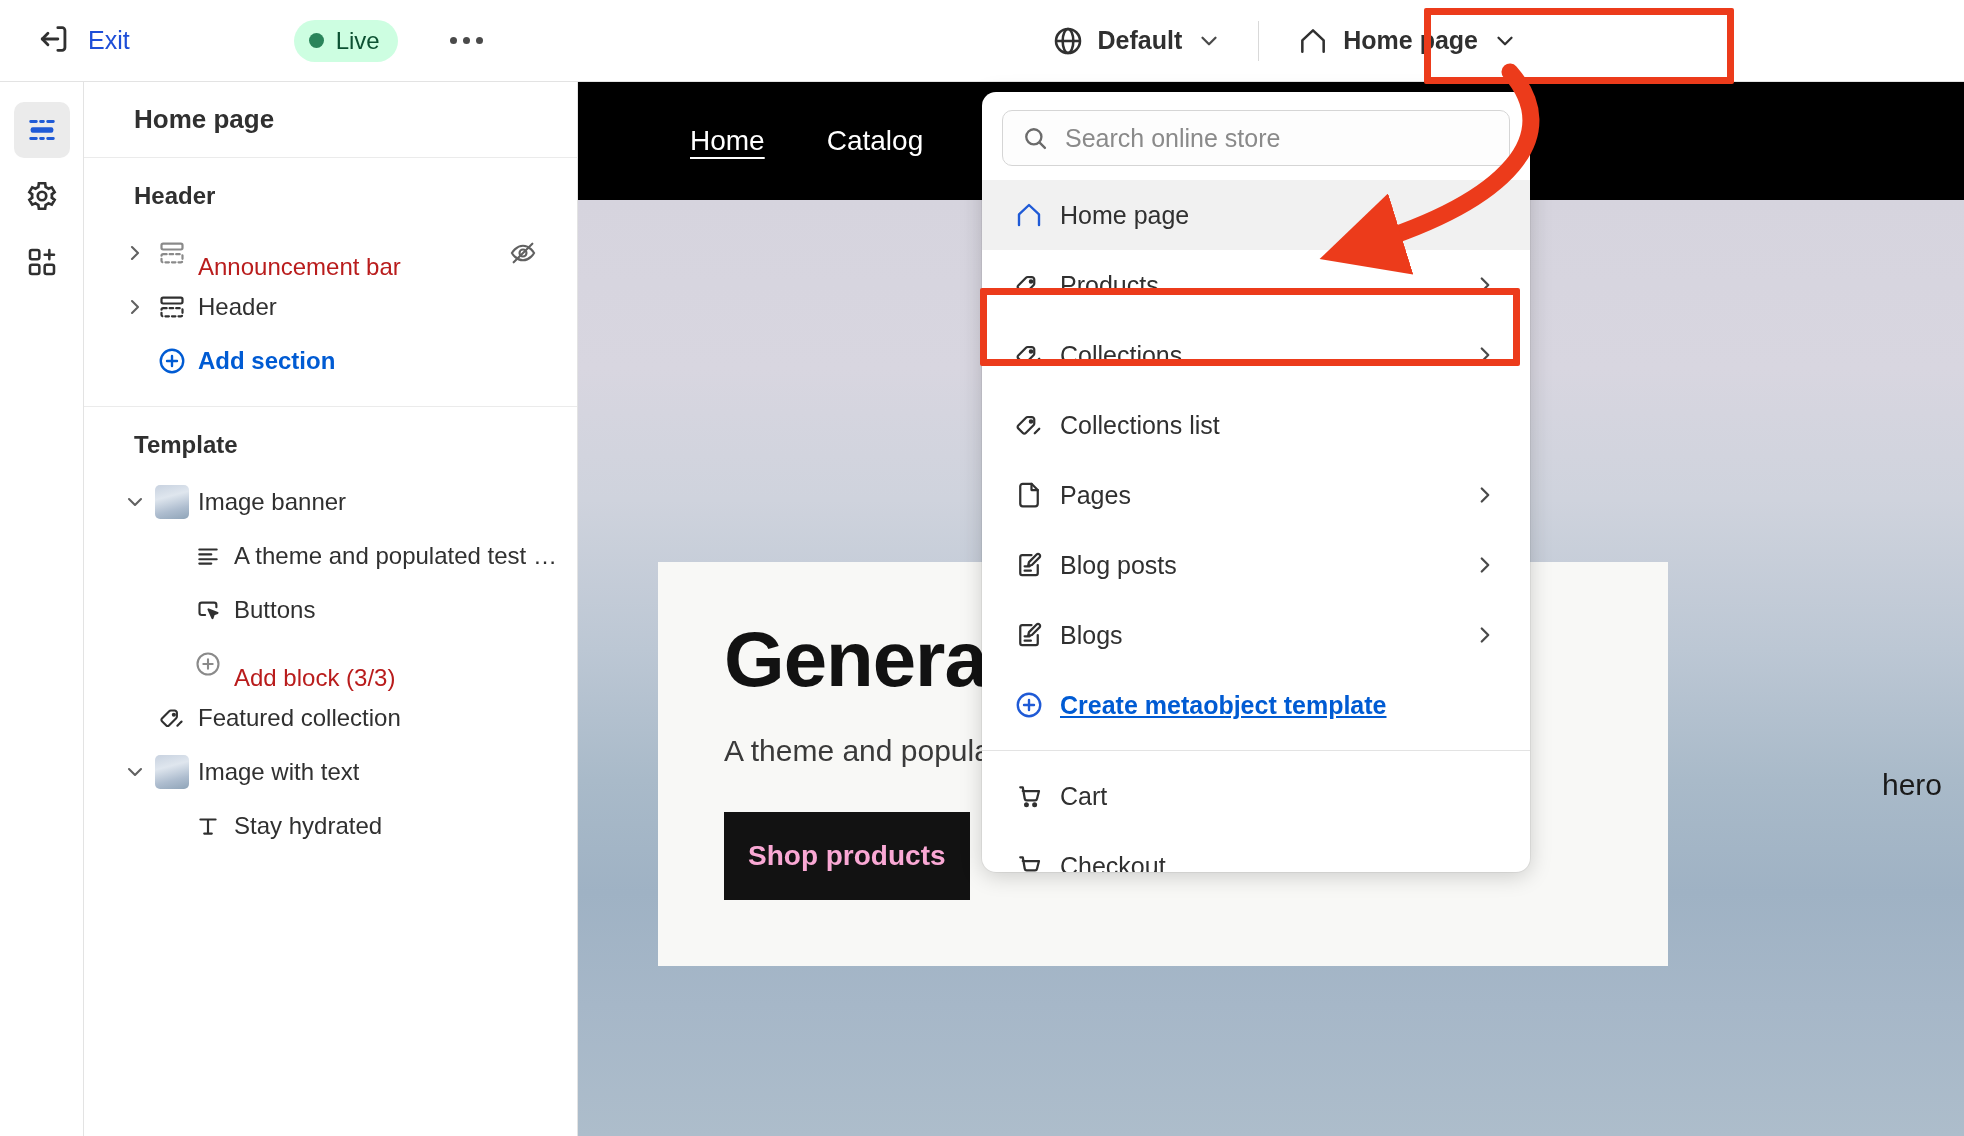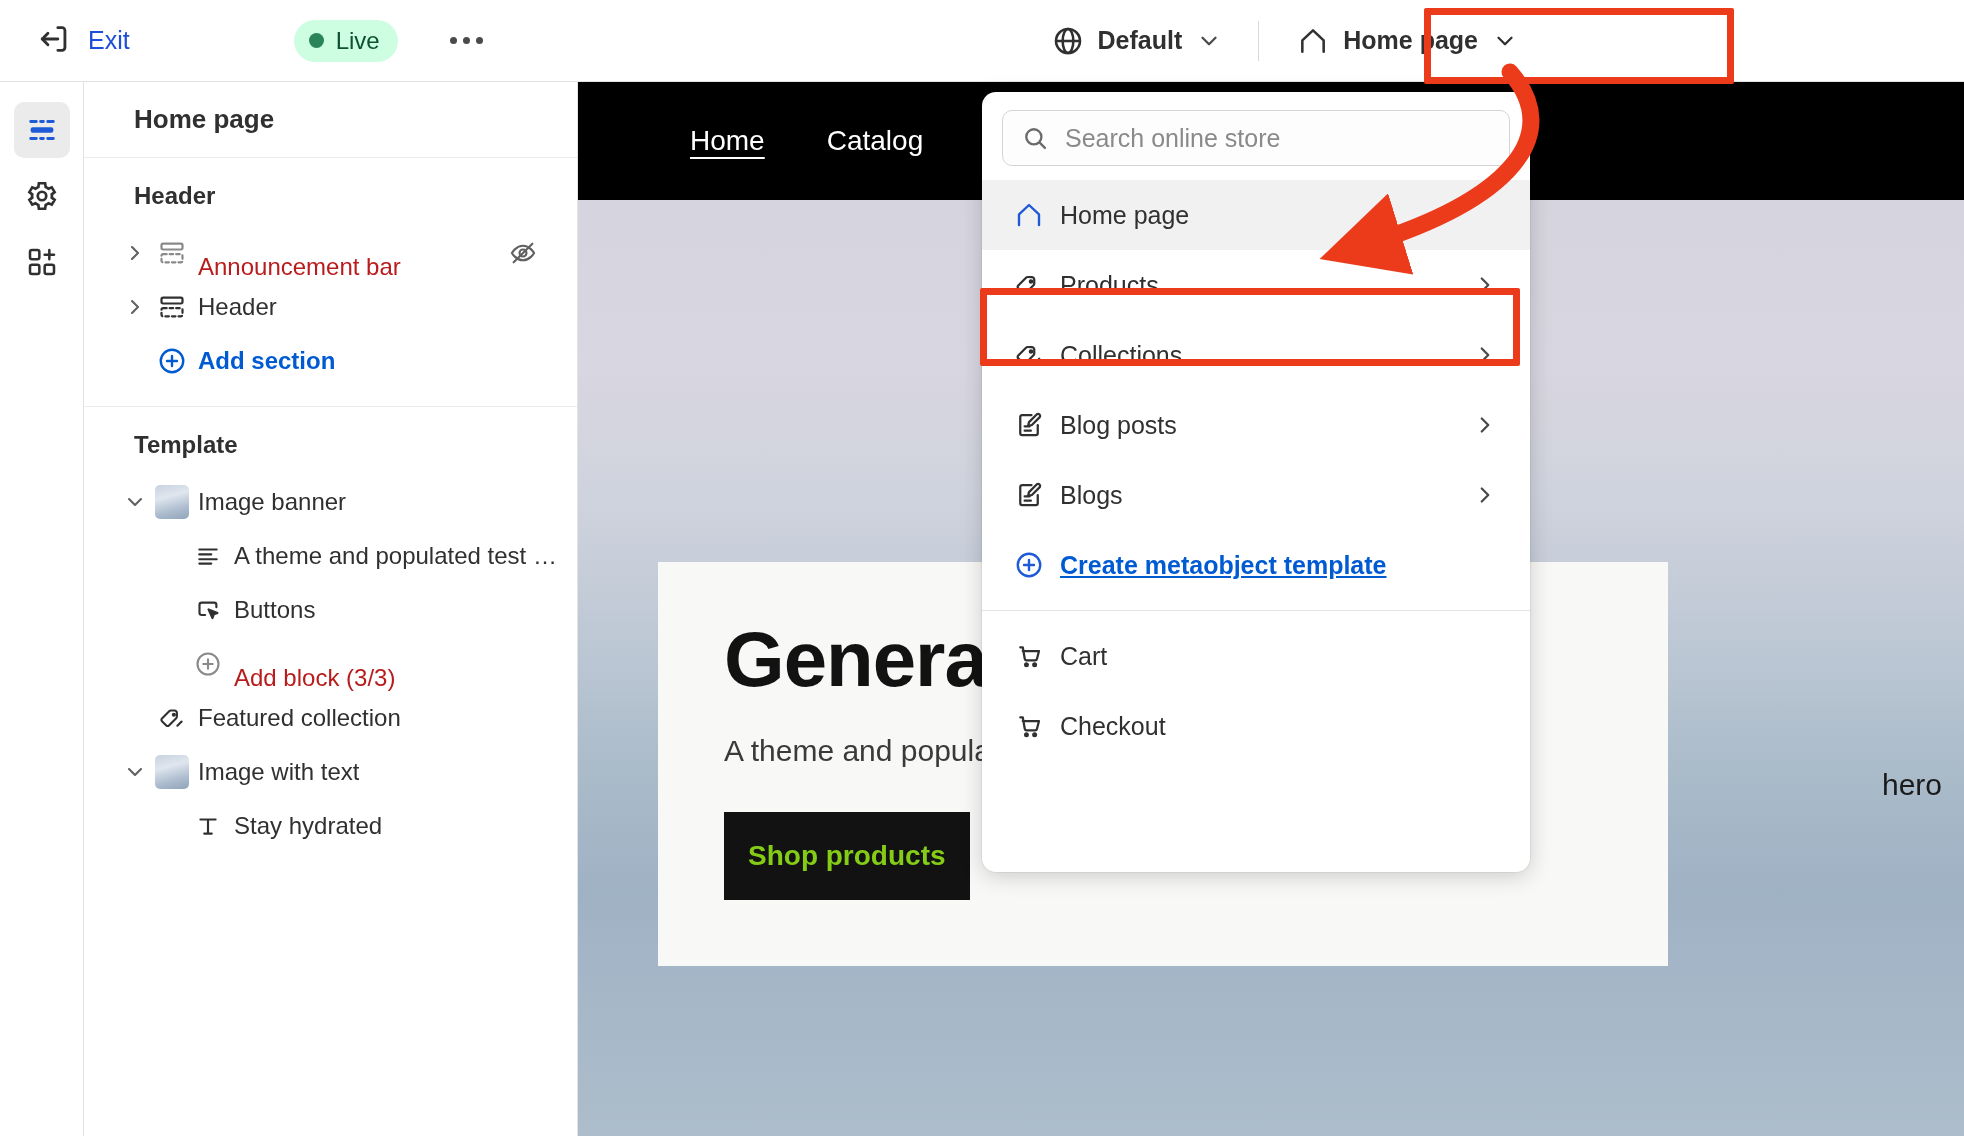--- a/index.html
+++ b/index.html
@@ -141,21 +141,21 @@
     width: 1010px; background: #f8f8f6;
     padding: 58px 66px 66px 66px;
   }
   .hero-h1 {
     font-size: 78px; font-weight: 700; color: #121212;
     letter-spacing: -1px; line-height: 1;
   }
   .hero-sub { font-size: 30px; color: #3a3a3a; margin-top: 36px; }
   .hero-btn {
     margin-top: 44px; display: inline-block;
-    background: #121212; color: #84cc16;
+    background: #121212; color: #f9a8d4;
     font-size: 28px; font-weight: 700;
     padding: 28px 24px; cursor: pointer;
   }
   .hero-right {
     position: absolute; right: 22px; top: 568px;
     font-size: 30px; color: #1a1a1a;
   }
 
   
   .panel {
@@ -498,21 +498,45 @@
           </svg>
         </span>
         <span class="panel-label">Collections</span>
         <span class="panel-chev">
           <svg width="26" height="26" viewBox="0 0 24 24" fill="none" stroke="currentColor" stroke-width="2.1" stroke-linecap="round" stroke-linejoin="round">
               <path d="M9 6l6 6-6 6"></path>
             </svg>
         </span>
       </div>
 
-
+      <div class="panel-item">
+        <span class="panel-ico">
+          <svg width="30" height="30" viewBox="0 0 24 24" fill="none" stroke="#303030" stroke-width="1.8" stroke-linecap="round" stroke-linejoin="round">
+            <path d="M3.4 12.4l6.2-6.2a2 2 0 0 1 1.4-.6h3.2a2 2 0 0 1 2 2v3.2a2 2 0 0 1-.6 1.4l-6.2 6.2a1.6 1.6 0 0 1-2.3 0l-3.7-3.7a1.6 1.6 0 0 1 0-2.3z"></path>
+            <circle cx="13.6" cy="9.2" r="0.95" fill="#303030"></circle>
+            <path d="M16.6 18.6l3.6-3.6"></path>
+          </svg>
+        </span>
+        <span class="panel-label">Collections list</span>
+      </div>
+
+      <div class="panel-item">
+        <span class="panel-ico">
+          <svg width="30" height="30" viewBox="0 0 24 24" fill="none" stroke="#303030" stroke-width="1.8" stroke-linecap="round" stroke-linejoin="round">
+            <path d="M14 3H7a2 2 0 0 0-2 2v14a2 2 0 0 0 2 2h10a2 2 0 0 0 2-2V8z"></path>
+            <path d="M14 3v5h5"></path>
+          </svg>
+        </span>
+        <span class="panel-label">Pages</span>
+        <span class="panel-chev">
+          <svg width="26" height="26" viewBox="0 0 24 24" fill="none" stroke="currentColor" stroke-width="2.1" stroke-linecap="round" stroke-linejoin="round">
+              <path d="M9 6l6 6-6 6"></path>
+            </svg>
+        </span>
+      </div>
 
       <div class="panel-item">
         <span class="panel-ico">
           <svg width="30" height="30" viewBox="0 0 24 24" fill="none" stroke="#303030" stroke-width="1.8" stroke-linecap="round" stroke-linejoin="round">
             <path d="M14 4H6.5A1.5 1.5 0 0 0 5 5.5v13A1.5 1.5 0 0 0 6.5 20h11a1.5 1.5 0 0 0 1.5-1.5V12"></path>
             <path d="M8.5 13h4M8.5 16.5h5"></path>
             <path d="M20.4 3.6a1.6 1.6 0 0 1 0 2.3l-6.1 6.1-3 .7.7-3 6.1-6.1a1.6 1.6 0 0 1 2.3 0z"></path>
           </svg>
         </span>
         <span class="panel-label">Blog posts</span>

